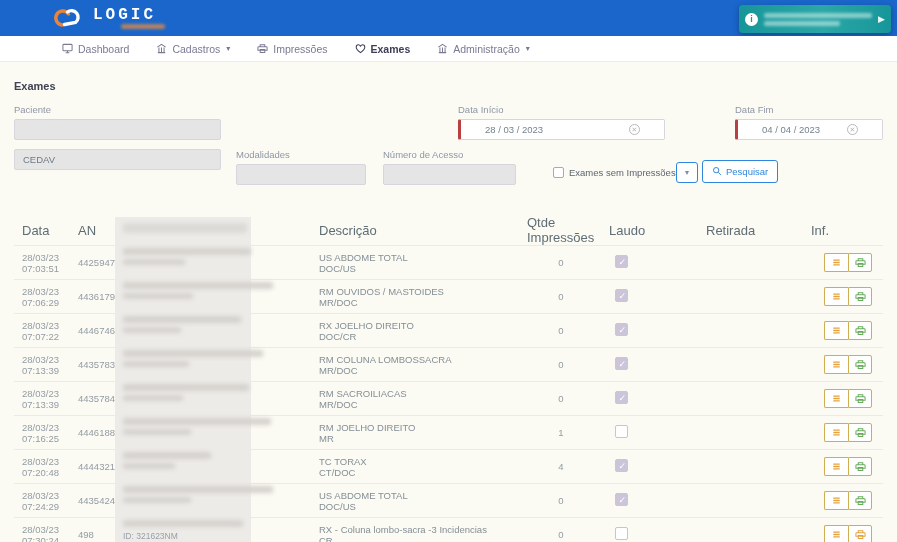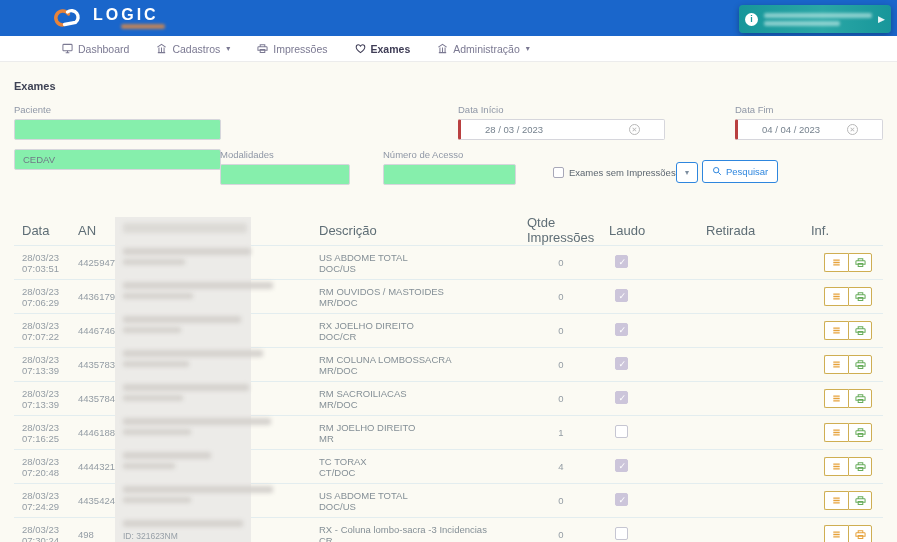--- a/index.html
+++ b/index.html
@@ -7,21 +7,21 @@
     --gold:#cfae52; --orange:#e6a23c; --green:#67ac5b;
     --nav-text:#7b7992; --nav-active:#3f3d56;
   }
   *{margin:0;padding:0;box-sizing:border-box;}
   body{font-family:"Liberation Sans",sans-serif;background:#fff;}
   .app{position:relative;width:897px;height:542px;overflow:hidden;background:#fbfaf3;}
 
   
   .topbar{position:absolute;top:0;left:0;width:897px;height:36px;background:var(--blue);}
   .logo{position:absolute;left:50px;top:3px;display:flex;align-items:center;gap:5px;cursor:pointer;}
-  .logo-text{color:#fff;font-size:16px;font-weight:700;letter-spacing:3px;line-height:18px;}
+  .logo-text{color:#fff;font-size:16px;font-weight:700;letter-spacing:3px;line-height:18px;font-family:Liberation Mono, monospace;}
   .logo-sub{display:block;width:44px;height:5px;margin-left:28px;border-radius:2px;
             background:rgba(235,140,60,.75);filter:blur(1.6px);}
   .toast{position:absolute;right:6px;top:5px;width:152px;height:28px;border-radius:4px;
          background:linear-gradient(90deg,#17969a,#2aa7a6 55%,#17969a);
          box-shadow:0 2px 6px rgba(0,0,0,.3);display:flex;align-items:center;padding:0 6px;cursor:pointer;}
   .toast .info{width:13px;height:13px;border-radius:50%;background:#fff;color:var(--teal);
          font-size:9px;font-weight:700;display:flex;align-items:center;justify-content:center;flex:none;}
   .toast .streaks{flex:1;margin:0 6px;display:flex;flex-direction:column;gap:3px;}
   .toast .streak{height:5px;border-radius:2px;background:rgba(220,245,243,.55);filter:blur(1.5px);}
   .toast .streak.s2{width:70%;}
@@ -32,21 +32,21 @@
           border-bottom:1px solid #ececec;display:flex;align-items:center;padding-left:62px;gap:27px;}
   .nav-item{display:flex;align-items:center;gap:5px;font-size:10.5px;color:var(--nav-text);cursor:pointer;}
   .nav-item.active{color:var(--nav-active);font-weight:700;}
   .nav-item .ico{display:flex;align-items:center;}
   .nav-item .caret{font-size:8px;margin-left:1px;}
 
   
   .page-title{position:absolute;left:14px;top:80px;font-size:11px;font-weight:700;color:#3e4254;}
   .field{position:absolute;}
   .field .flabel{font-size:9.5px;color:#8f97a6;margin-bottom:4px;display:block;}
-  .tinput{width:100%;height:21px;border:1px solid #d6d6dc;border-radius:2px;background:#86efac;
+  .tinput{width:100%;height:21px;border:1px solid #d6d6dc;border-radius:2px;background:#e5e5e5;
           font-family:"Liberation Sans",sans-serif;font-size:9.5px;color:#6f7a86;padding:0 8px;outline:none;}
   .date-box{position:relative;height:21px;border:1px solid #d6d6dc;border-left:3px solid var(--red);
           border-radius:2px;background:#fff;display:flex;align-items:center;padding:0 24px;}
   .date-val{font-size:9.5px;color:#76828e;flex:1;}
   .clear-ico{width:11px;height:11px;border:1px solid #b8b8b8;border-radius:50%;color:#b8b8b8;
           font-size:7px;line-height:9px;text-align:center;cursor:pointer;flex:none;}
   .chk-row{position:absolute;left:553px;top:167px;display:flex;align-items:center;gap:5px;cursor:pointer;}
   .chk{width:11px;height:11px;border:1px solid #a8a8b8;border-radius:2px;background:#fff;}
   .chk-label{font-size:9.5px;color:#5c6670;}
   .mini-btn{position:absolute;left:676px;top:162px;width:22px;height:21px;border:1px solid var(--btn-blue);
@@ -176,21 +176,21 @@
     <span class="flabel">Data Fim</span>
     <div class="date-box">
       <span class="date-val">04 / 04 / 2023</span>
       <span class="clear-ico">✕</span>
     </div>
   </div>
 
   <div class="field" style="left:14px;top:149px;width:207px;">
     <input class="tinput" value="CEDAV" style="">
   </div>
-  <div class="field" style="left:220px;top:149px;width:130px;">
+  <div class="field" style="left:236px;top:149px;width:130px;">
     <span class="flabel">Modalidades</span>
     <input class="tinput" value="" style="">
   </div>
   <div class="field" style="left:383px;top:149px;width:133px;">
     <span class="flabel">Número de Acesso</span>
     <input class="tinput" value="" style="">
   </div>
   <div class="chk-row">
     <span class="chk"></span>
     <span class="chk-label">Exames sem Impressões</span>

